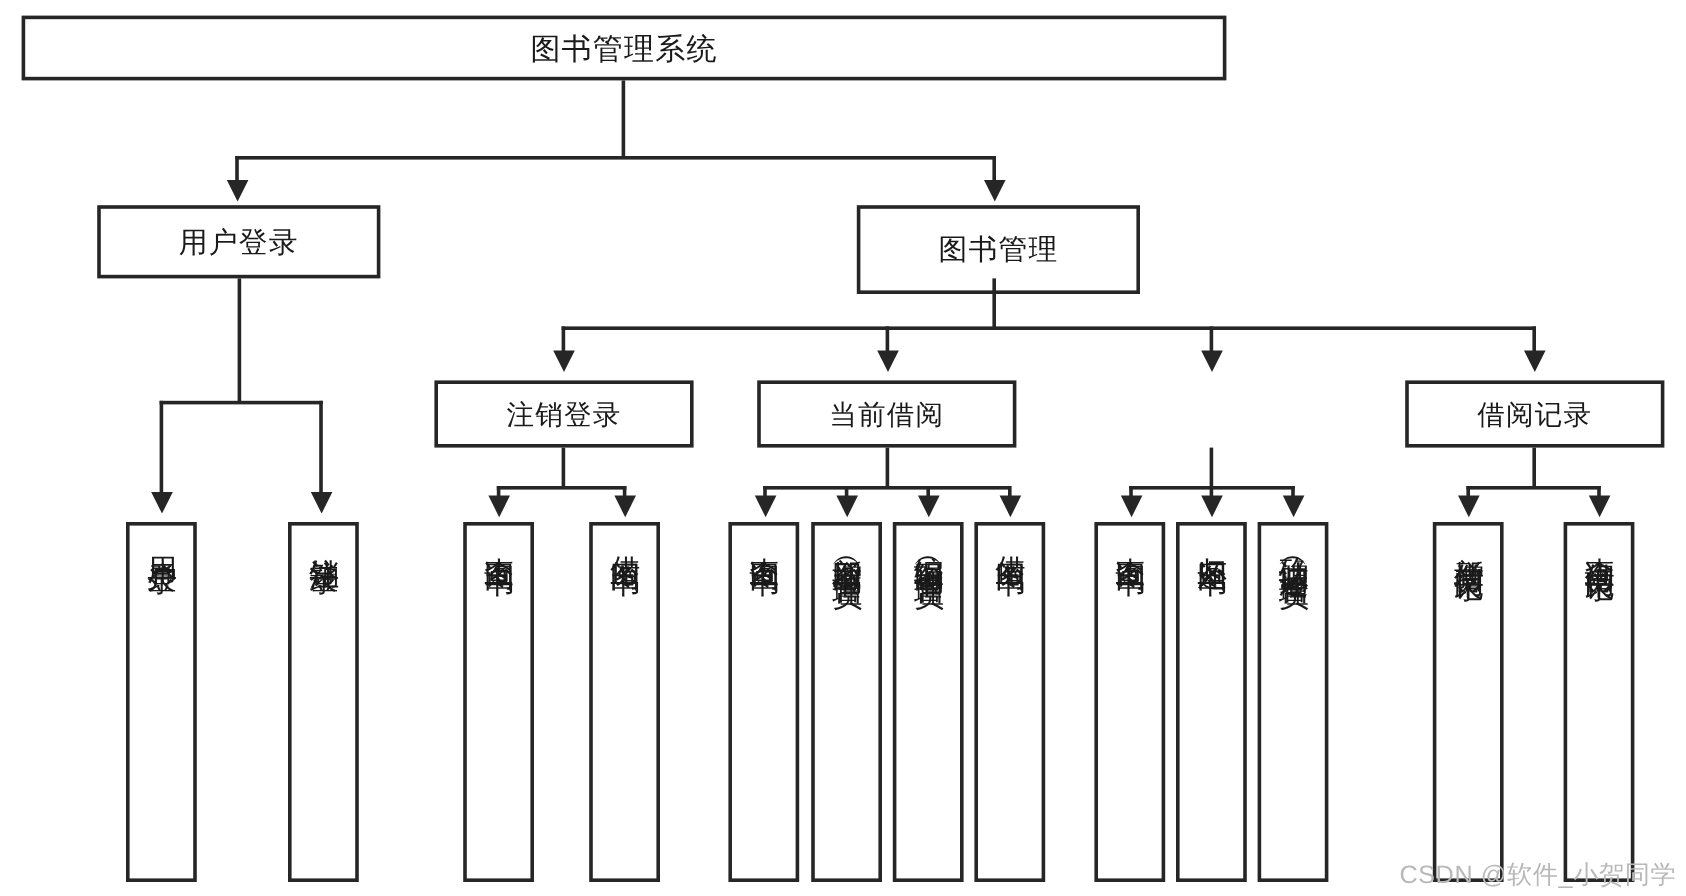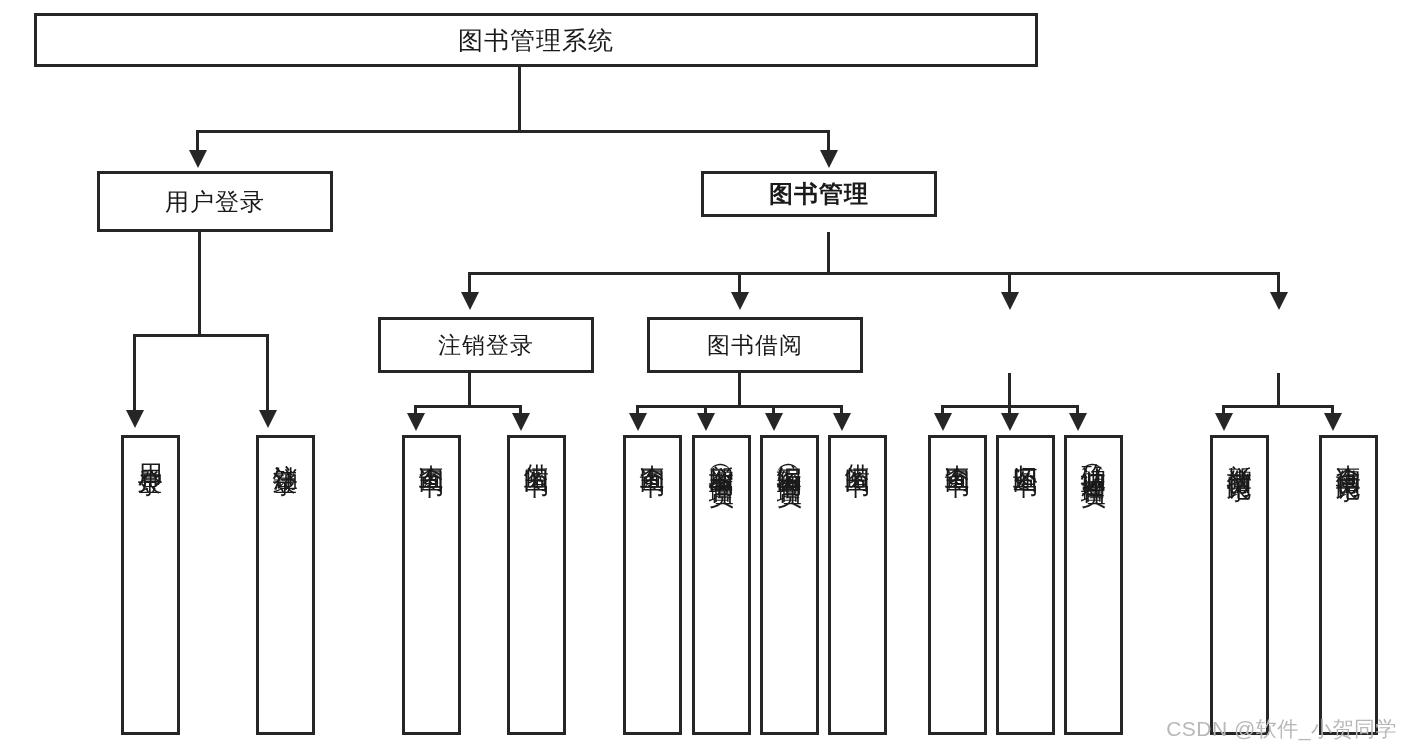--- a/index.html
+++ b/index.html
@@ -20,21 +20,20 @@
   
   .node {
     position: absolute;
     box-sizing: border-box;
     border: 3px solid #262626;
     background: #ffffff;
     display: flex;
     align-items: center;
     justify-content: center;
     color: #1a1a1a;
-    margin-left: 16px;
   }
   .node .label {
     display: block;
     text-align: center;
     letter-spacing: 1px;
     white-space: nowrap;
   }
   .node.root {
     border-width: 3px;
   }
@@ -105,21 +104,21 @@
   <div class="conn hline" style="left:196px; top:130px; width:634px; height:3px;"></div>
 
   <div class="conn vline" style="left:196px; top:130px; width:3px; height:22px;"></div>
   <div class="arrow" style="left:189px; top:150px;"></div>
   <div class="conn vline" style="left:827px; top:130px; width:3px; height:22px;"></div>
   <div class="arrow" style="left:820px; top:150px;"></div>
 
   <div class="node level2" style="left:81px; top:171px; width:236px; height:61px;">
     <span class="label">用户登录</span>
   </div>
-  <div class="node level2" style="left:685px; top:171px; width:236px; height:46px;font-weight:bold;">
+  <div class="node level2" style="left:714px; top:171px; width:236px; height:74px;">
     <span class="label">图书管理</span>
   </div>
 
   <div class="conn vline" style="left:198px; top:232px; width:3px; height:104px;"></div>
   <div class="conn hline" style="left:133px; top:334px; width:136px; height:3px;"></div>
   <div class="conn vline" style="left:133px; top:334px; width:3px; height:78px;"></div>
   <div class="arrow" style="left:126px; top:410px;"></div>
   <div class="conn vline" style="left:266px; top:334px; width:3px; height:78px;"></div>
   <div class="arrow" style="left:259px; top:410px;"></div>
 
@@ -139,21 +138,24 @@
   <div class="arrow" style="left:731px; top:292px;"></div>
   <div class="conn vline" style="left:1008px; top:272px; width:3px; height:22px;"></div>
   <div class="arrow" style="left:1001px; top:292px;"></div>
   <div class="conn vline" style="left:1277px; top:272px; width:3px; height:22px;"></div>
   <div class="arrow" style="left:1270px; top:292px;"></div>
 
   <div class="node level3" style="left:362px; top:317px; width:216px; height:56px;">
     <span class="label">注销登录</span>
   </div>
   <div class="node level3" style="left:631px; top:317px; width:216px; height:56px;">
-    <span class="label">图书借阅</span>
+    <span class="label">当前借阅</span>
+  </div>
+  <div class="node level3" style="left:1171px; top:317px; width:216px; height:56px;">
+    <span class="label">借阅记录</span>
   </div>
 
   <div class="conn vline" style="left:468px; top:373px; width:3px; height:34px;"></div>
   <div class="conn hline" style="left:414px; top:405px; width:108px; height:3px;"></div>
   <div class="conn vline" style="left:414px; top:405px; width:3px; height:10px;"></div>
   <div class="arrow" style="left:407px; top:413px;"></div>
   <div class="conn vline" style="left:519px; top:405px; width:3px; height:10px;"></div>
   <div class="arrow" style="left:512px; top:413px;"></div>
 
   <div class="node leaf" style="left:386px; top:435px; width:59px; height:300px;">

